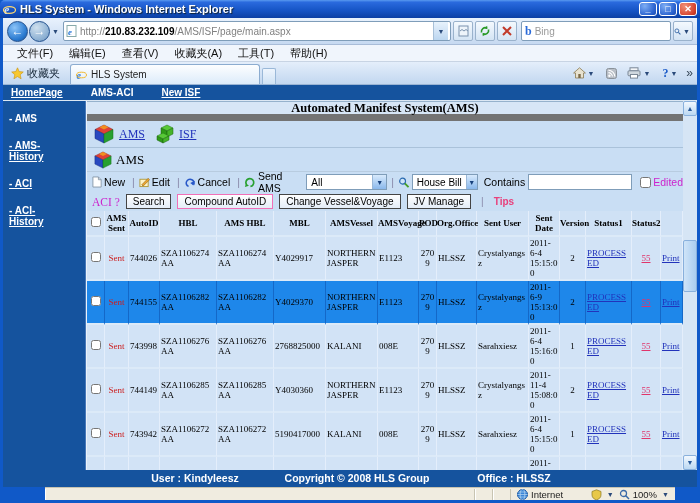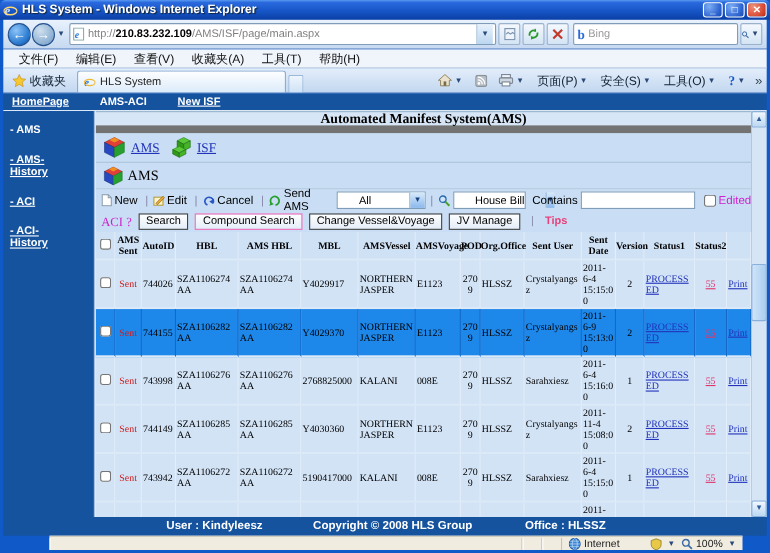--- a/index.html
+++ b/index.html
@@ -71,21 +71,21 @@
     display:flex;align-items:center;justify-content:center;font-family:"Liberation Serif",serif;
     font-weight:bold;font-size:12.5px;color:#000;}
   .modrow{height:27px;display:flex;align-items:center;padding-left:6px;gap:4px;border-bottom:1px solid #aac2da;}
   .modrow a{font-family:"Liberation Serif",serif;font-size:12px;color:#2233bb;}
   .secrow{height:24px;display:flex;align-items:center;padding-left:6px;gap:3px;border-bottom:1px solid #b8cce0;
     font-family:"Liberation Serif",serif;font-size:13px;color:#000;}
   .toolrow1{height:20px;display:flex;align-items:center;padding-left:5px;font-size:10.5px;color:#000;}
   .toolrow1 .lbl{margin:0 3px 0 2px;}
   .sep{color:#88a;margin:0 4px;}
   .xpselect{display:inline-flex;align-items:center;height:16px;background:#fff;border:1px solid #7f9db9;}
-  .xpselect .val{font-size:10px;padding:0 19px;flex:1;white-space:nowrap;}
+  .xpselect .val{font-size:10px;padding:0 4px;flex:1;white-space:nowrap;}
   .xpselect .arrow{width:14px;height:14px;background:linear-gradient(#d8eafc,#8ab8ec);border-left:1px solid #9ab8d8;
     display:flex;align-items:center;justify-content:center;font-size:7px;color:#17407c;}
   .contains-input{width:104px;height:16px;border:1px solid #7f9db9;background:#fff;font-size:10px;padding:0 2px;}
   .magenta{color:#cc22cc;}
   .pinkred{color:#e8417c;}
   .toolrow2{height:19px;display:flex;align-items:center;padding-left:5px;gap:6px;font-size:10px;}
   .aci{font-family:"Liberation Serif",serif;font-size:11.5px;}
   .act-btn{height:15px;border:1px solid #444;background:linear-gradient(#fefefe,#e4edf8);
     font-size:10px;padding:0 6px;display:flex;align-items:center;color:#000;}
   .act-btn.pink{border-color:#f070b8;}
@@ -224,34 +224,20 @@
         </svg>
       </span>
       <span class="chrome-btn">
         <svg width="14" height="12" viewBox="0 0 14 12">
           <rect x="3" y="0.8" width="8" height="3" fill="#f4f6f8" stroke="#7a8796"></rect>
           <rect x="1" y="3.8" width="12" height="5" rx="1" fill="#cfd7de" stroke="#7a8796"></rect>
           <rect x="3.5" y="7.5" width="7" height="3.6" fill="#fff" stroke="#7a8796"></rect>
         </svg>
         <span class="ddsmall">▼</span>
       </span>
-      <span style="display:flex;align-items:center;gap:4px;">
-          <span class="chrome-btn">
-            <span>页面(P)</span>
-            <span class="ddsmall">▼</span>
-          </span>
-          <span class="chrome-btn">
-            <span>安全(S)</span>
-            <span class="ddsmall">▼</span>
-          </span>
-          <span class="chrome-btn">
-            <span>工具(O)</span>
-            <span class="ddsmall">▼</span>
-          </span>
-        </span>
       <span class="chrome-btn">
         <span style="color:#1a5ac8;font-weight:bold;font-size:12px;font-family:'Liberation Serif',serif">?</span>
         <span class="ddsmall">▼</span>
       </span>
       <span class="chev">»</span>
     </div>
   </div>
 
   <div class="navbar">
       <a class="nav-link u" href="#">HomePage</a>
@@ -337,21 +323,21 @@
       </span>
       <span class="lbl" style="margin-left:6px">Contains</span>
       <input class="contains-input" type="text" value="" style="">
       <input type="checkbox" style="width: 11px; height: 11px; margin: 0px 2px 0px 8px;">
       <span class="magenta">Edited</span>
     </div>
 
     <div class="toolrow2">
       <span class="aci magenta">ACI ?</span>
       <span class="act-btn">Search</span>
-      <span class="act-btn pink">Compound Search</span>
+      <span class="act-btn pink">Compound AutoID</span>
       <span class="act-btn">Change Vessel&amp;Voyage</span>
       <span class="act-btn">JV Manage</span>
       <span class="sep">|</span>
       <span class="pinkred tips">Tips</span>
     </div>
 
     <table class="grid">
       <colgroup>
           <col style="width: 18px;">
           <col style="width: 24px;">

